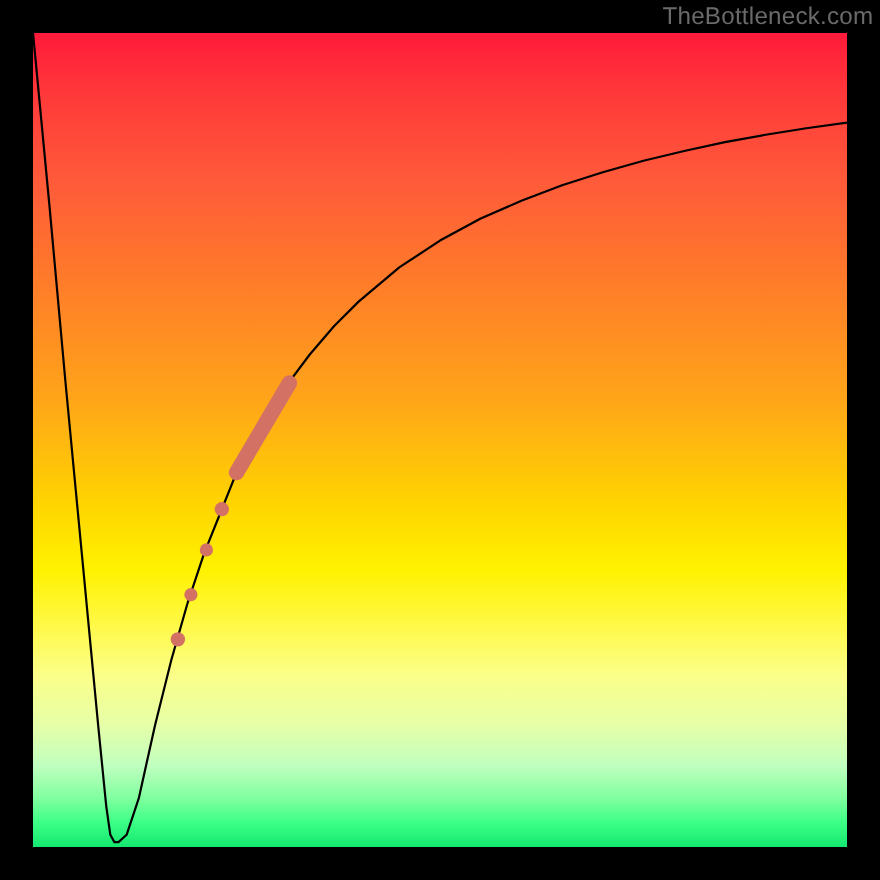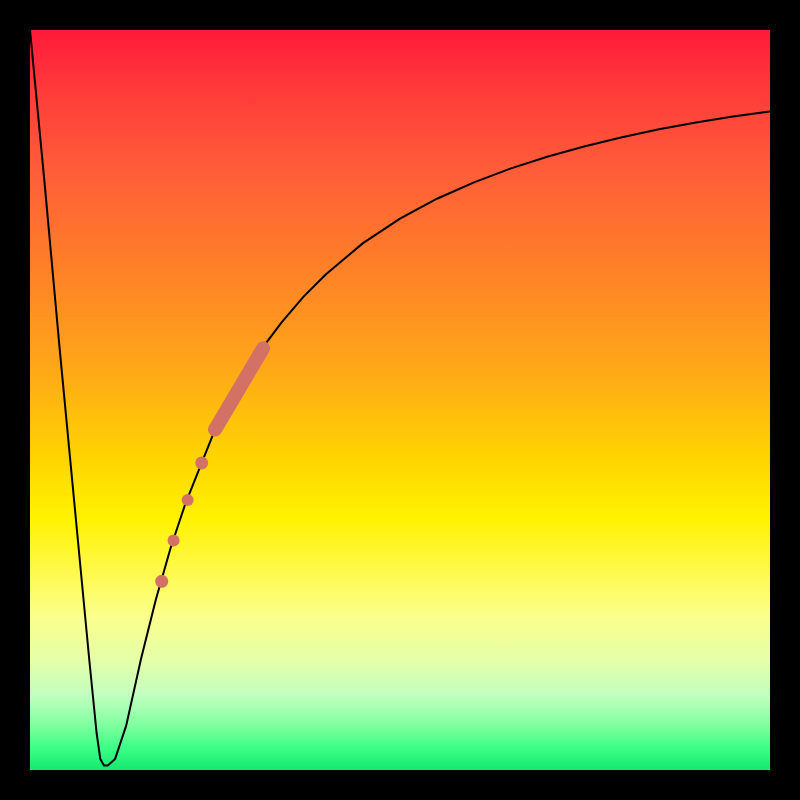--- a/index.html
+++ b/index.html
@@ -64,13 +64,14 @@
     <svg id="plot-svg" width="740" height="740" viewBox="0 0 740 740">
         <path d="M0.00 0.00 L14.80 155.40 L29.60 318.20 L44.40 473.60 L59.20 629.00 L62.90 666.00 L66.60 703.00 L70.30 728.90 L74.00 735.56 L77.70 735.56 L85.10 728.90 L96.20 695.60 L111.00 629.00 L125.80 569.80 L140.60 518.00 L155.40 473.60 L170.20 436.60 L185.00 399.60 L207.20 355.20 L229.40 321.90 L251.60 292.30 L273.80 266.40 L296.00 244.20 L333.00 213.12 L370.00 188.70 L407.00 168.72 L444.00 152.44 L481.00 138.38 L518.00 126.54 L555.00 116.18 L592.00 107.30 L629.00 99.16 L666.00 92.50 L703.00 86.58 L740.00 81.40" fill="none" stroke="#000000" stroke-width="2" stroke-linejoin="round"></path>
         <path d="M185.00 399.60 L233.10 318.20" fill="none" stroke="#d47165" stroke-width="14" stroke-linecap="round"></path>
         <circle cx="171.68" cy="432.90" r="6.5" fill="#d47165"></circle>
         <circle cx="157.62" cy="469.90" r="6" fill="#d47165"></circle>
         <circle cx="143.56" cy="510.60" r="6" fill="#d47165"></circle>
         <circle cx="131.72" cy="551.30" r="6.5" fill="#d47165"></circle>
       </svg>
   </div>
 
+  <div class="watermark">TheBottleneck.com</div>
 </div>
 
 </body></html>

